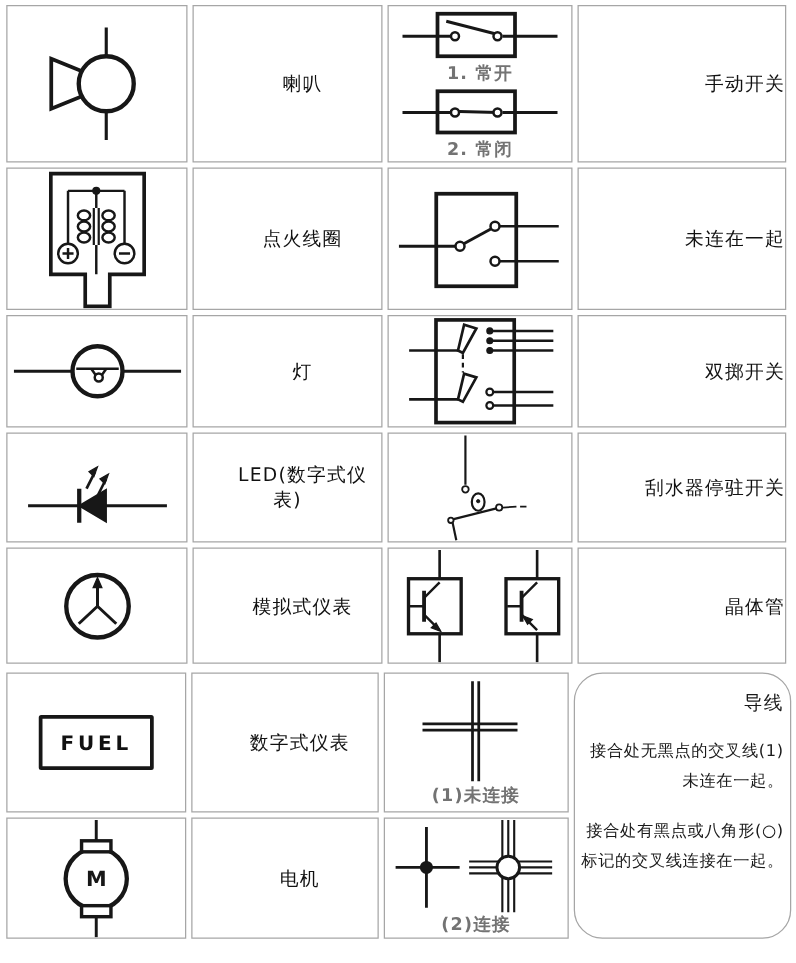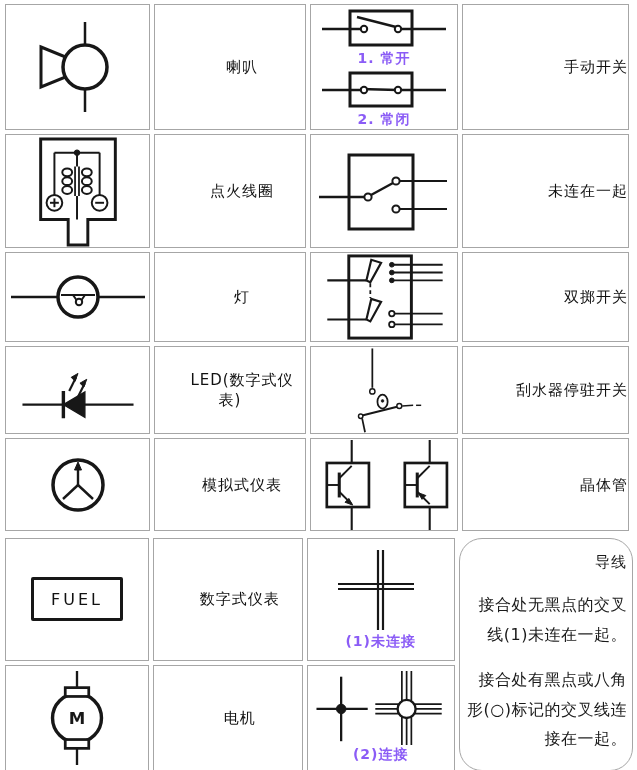--- a/index.html
+++ b/index.html
@@ -8,32 +8,32 @@
     font-family:"DejaVu Sans","Liberation Sans",sans-serif;
     color:#1a1a1a;overflow:hidden;
   }
   table{border-collapse:separate;border-spacing:4px;table-layout:fixed;margin-left:1px;}
   td{
     background:#ffffff;border:1px solid #a6a6a6;
     text-align:center;vertical-align:middle;padding:0;overflow:hidden;
   }
   .c1{width:143px;} .c2{width:150px;} .c3{width:146px;} .c4{width:165px;text-align:right;}
   .label{font-size:15px;color:#111;letter-spacing:1px;padding-left:24px;}
-  .sub{font-size:14px;font-weight:bold;color:#8b5cf6;margin-top:1px;letter-spacing:1px;}
+  .sub{font-size:14px;font-weight:bold;color:#737373;margin-top:1px;letter-spacing:1px;}
   svg{display:block;margin:0 auto;}
   .stack svg{margin:0 auto;}
   line,path,polyline,circle,ellipse,rect,polygon{stroke:#171717;}
   .fuel-box{
     display:flex;align-items:center;justify-content:center;
     width:86px;height:38px;margin:0 auto;border:3px solid #171717;border-radius:2px;
-    font-size:16px;font-weight:normal;letter-spacing:3px;color:#111;
+    font-size:16px;font-weight:bold;letter-spacing:3px;color:#111;
   }
   .note-cell{vertical-align:top;padding:10px 5px 0 5px;border-radius:23px;}
   .note-title{font-size:15px;margin:4px 0 18px 0;letter-spacing:1px;}
-  .note-para{font-size:16px;line-height:1.85;margin:0 0 16px 0;letter-spacing:0.5px;}
+  .note-para{font-size:13px;line-height:1.85;margin:0 0 16px 0;letter-spacing:0.5px;}
   .tx-pair{display:flex;justify-content:center;gap:10px;}
   .cross-pair{display:flex;justify-content:center;align-items:center;}
 </style>
 </head>
 <body>
 
 <table>
   <tbody>
       <tr>
     <td class="c1" style="height:101px;">

